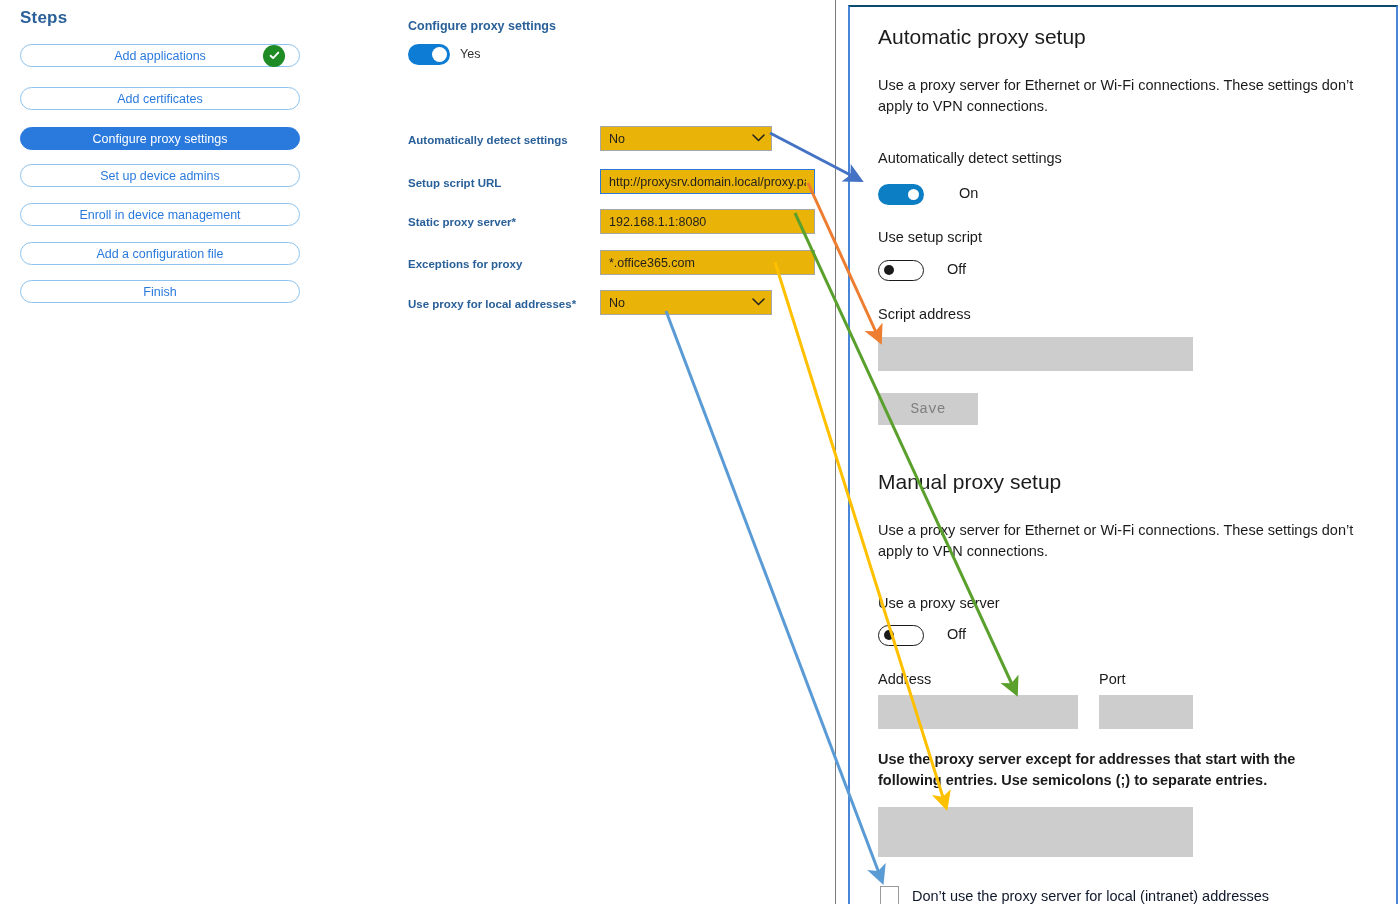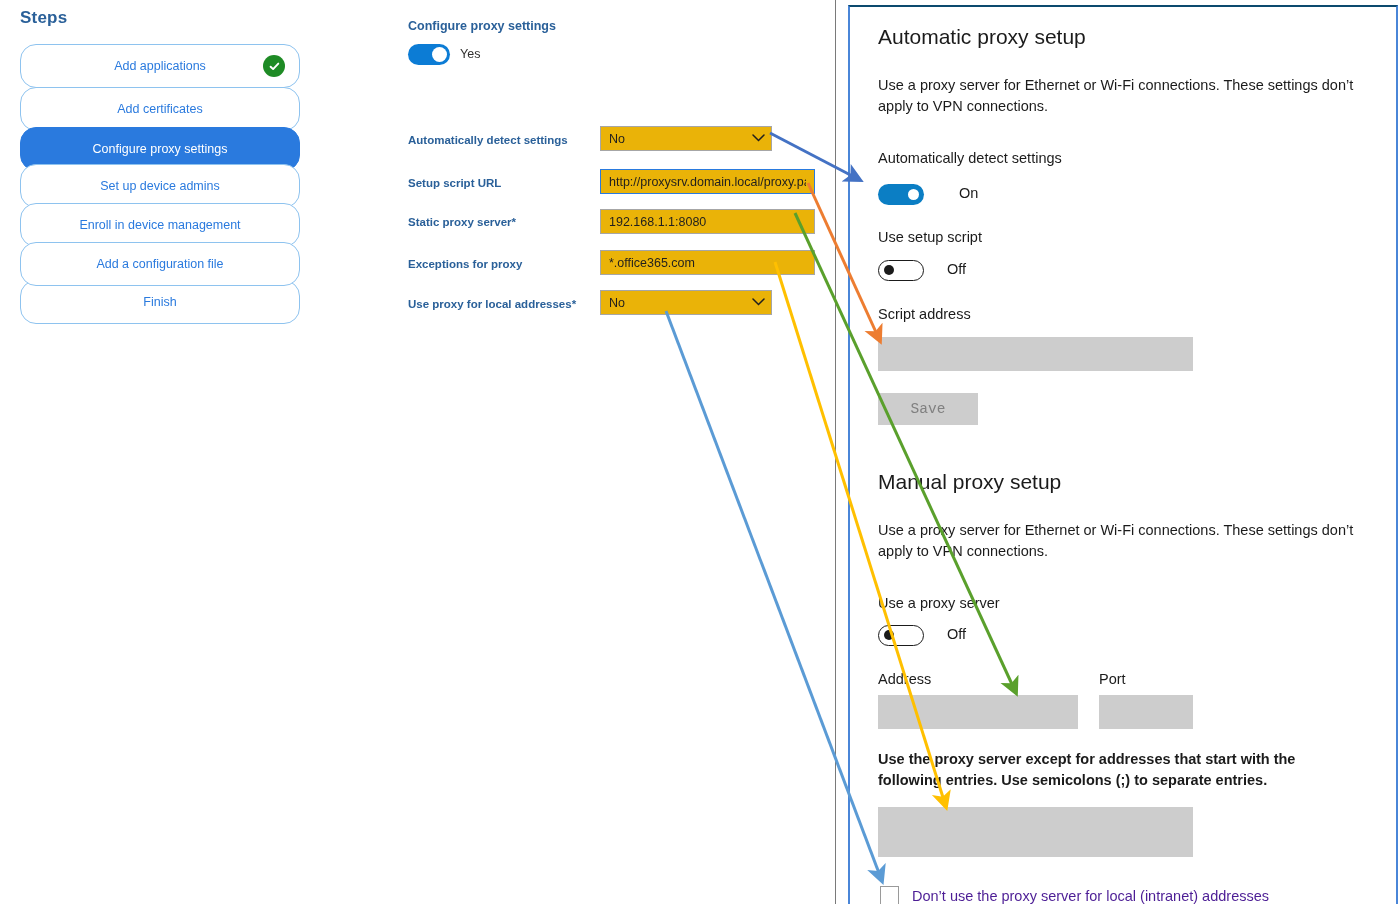--- a/index.html
+++ b/index.html
@@ -12,21 +12,21 @@
   }
   #root { position: relative; width: 1398px; height: 904px; background: #fff; }
 
   
   #steps-panel { position: absolute; left: 0; top: 0; width: 320px; height: 904px; }
   #steps-title {
     position: absolute; left: 20px; top: 8px;
     font-size: 17px; font-weight: bold; color: #2a6099; letter-spacing: .2px;
   }
   .step-btn {
-    position: absolute; left: 20px; width: 280px; height: 44px;
+    position: absolute; left: 20px; width: 280px; height: 23px;
     border: 1px solid #8ec3ef; border-radius: 16px; background: #ffffff;
     color: #2a7ade; font-size: 12.5px;
     display: flex; align-items: center; justify-content: center;
   }
   .step-btn.active { background: #2a7ade; border-color: #2a7ade; color: #ffffff; }
   .step-check {
     position: absolute; right: 14px; top: 50%; transform: translateY(-50%);
     width: 22px; height: 22px; border-radius: 50%; background: #1e8b25;
     display: flex; align-items: center; justify-content: center;
   }
@@ -91,21 +91,21 @@
   .w-toggle.off .k { position: absolute; left: 5px; top: 4px; width: 10px; height: 10px; border-radius: 50%; background: #1b1b1b; }
   .w-toggle-text { position: absolute; font-size: 14.5px; color: #1b1b1b; }
   .w-input { position: absolute; background: #cdcdcd; }
   .w-btn {
     position: absolute; background: #cdcdcd; display: flex; align-items: center; justify-content: center;
     font-size: 14.5px; color: #808080;
   }
   .w-check-box {
     position: absolute; width: 19px; height: 19px; border: 1.6px solid #9a9a9a; background: #fff;
   }
-  .w-check-lbl { position: absolute; font-size: 14.5px; color: #4c1d95; white-space: nowrap; text-align: right; }
+  .w-check-lbl { position: absolute; font-size: 14.5px; color: #0f172a; white-space: nowrap; text-align: right; }
 
   
   #arrows { position: absolute; left: 0; top: 0; width: 1398px; height: 904px; pointer-events: none; }
 </style>
 </head>
 <body>
 
 <div id="root">
 
   <div id="steps-panel">

